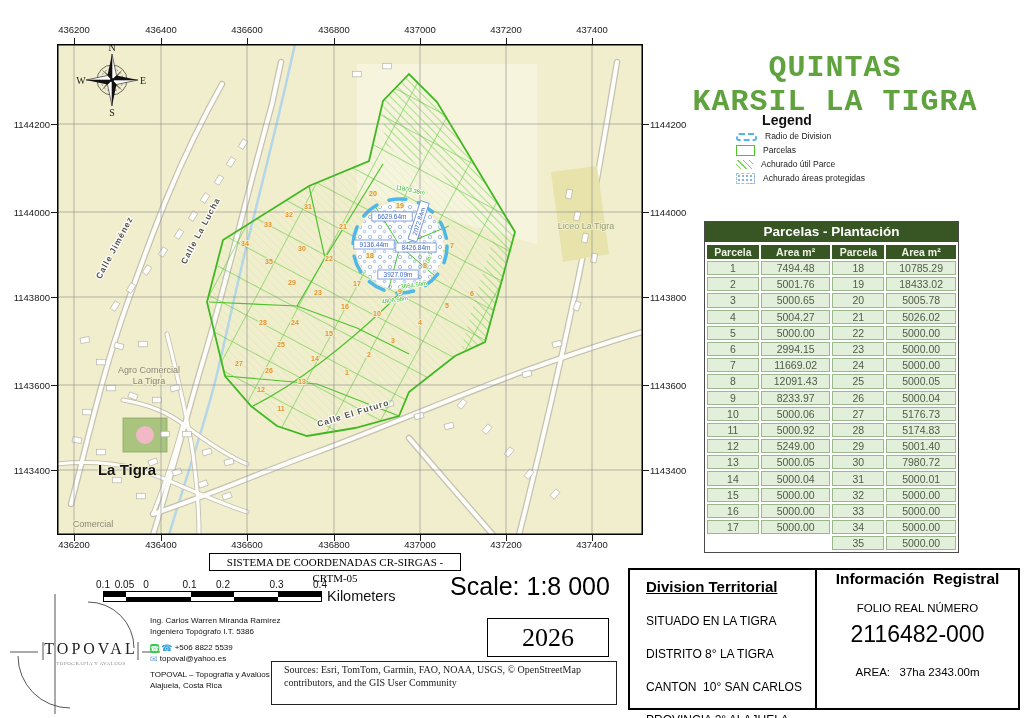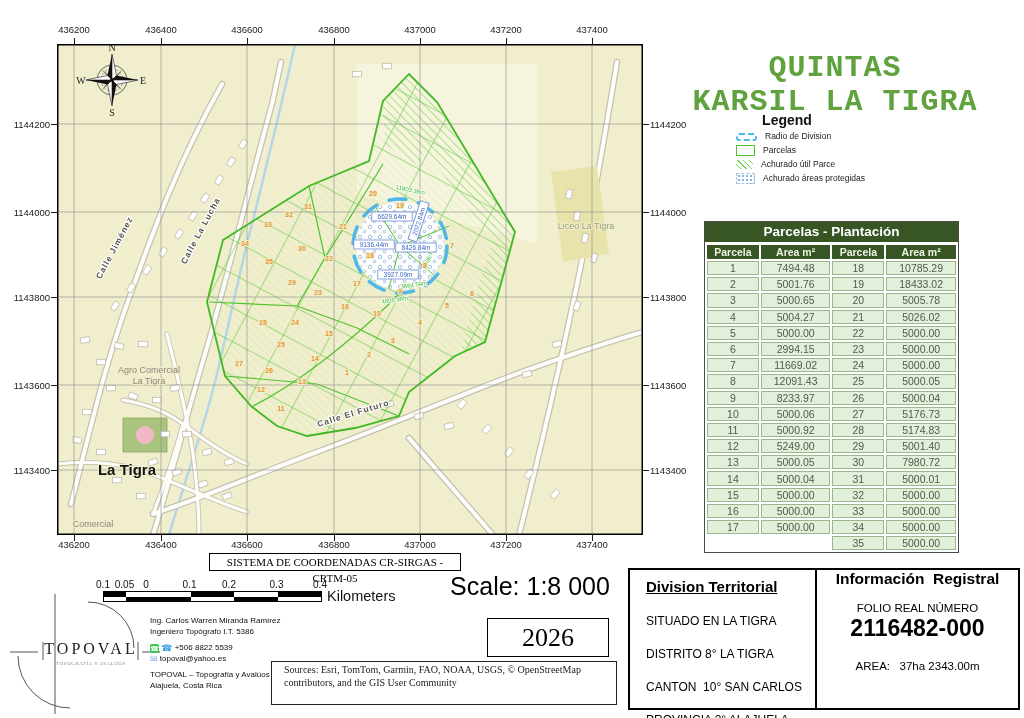--- a/index.html
+++ b/index.html
@@ -59,21 +59,21 @@
   .mail-icon{color:#6b9fd4;font-size:9px;vertical-align:middle;}
   
   #division-box{left:628px;top:568px;width:189px;height:142px;border:2px solid #000;
     box-sizing:border-box;padding:8px 0 0 16px;}
   #division-title{font-size:15px;font-weight:bold;color:#000;text-decoration:underline;}
   .div-line{font-size:12px;color:#000;margin-top:19px;white-space:pre;}
   #registral-box{left:817px;top:568px;width:203px;height:142px;border:2px solid #000;
     border-left:none;box-sizing:border-box;text-align:center;}
   #registral-title{font-size:15.5px;font-weight:bold;white-space:pre;}
   #folio-label{font-size:11.5px;margin-top:14px;}
-  #folio-number{font-size:23px;font-weight:bold;margin-top:1px;}
+  #folio-number{font-size:23px;font-weight:normal;margin-top:7px;}
   #area-line{font-size:11.5px;margin-top:18px;white-space:pre;}
   
   text{font-family:"Liberation Sans",sans-serif;}
   .pnum{font-size:7px;font-weight:bold;fill:#e2962e;text-anchor:middle;
     stroke:#f1eecd;stroke-width:2px;paint-order:stroke;}
   .street{font-size:8.5px;font-weight:bold;fill:#55524a;text-anchor:middle;
     stroke:#ffffff;stroke-width:2.2px;paint-order:stroke;letter-spacing:1px;}
   .place{text-anchor:middle;stroke:#f1eecd;stroke-width:2px;paint-order:stroke;}
   .meas{font-size:6.5px;fill:#3a66c0;text-anchor:middle;}
   .measg{font-size:6px;fill:#3db82a;text-anchor:middle;stroke:#fff;stroke-width:1.5px;paint-order:stroke;}
@@ -531,21 +531,21 @@
       <div class="tick-mark" style="left: 643px; top: 470px; width: 6px; height: 1px;"></div>
     </div>
 
   <div class="abs" id="coord-box">SISTEMA DE COORDENADAS  CR-SIRGAS -   CRTM-05</div>
 
   <div class="abs" id="scalebar-labels">
       <div class="sb-num" style="left: 0px;">0.1</div>
       <div class="sb-num" style="left: 21.5px;">0.05</div>
       <div class="sb-num" style="left: 43px;">0</div>
       <div class="sb-num" style="left: 86.5px;">0.1</div>
-      <div class="sb-num" style="left: 126px;">0.2</div>
+      <div class="sb-num" style="left: 120px;">0.2</div>
       <div class="sb-num" style="left: 173.5px;">0.3</div>
       <div class="sb-num" style="left: 217px;">0.4</div>
     </div>
   <div class="abs" id="scalebar">
       <div class="sb-seg" style="left: 0px; top: 0px; width: 21.5px; height: 4.5px; background: rgb(0, 0, 0);"></div>
       <div class="sb-seg" style="left: 0px; top: 4.5px; width: 21.5px; height: 4.5px; background: rgb(255, 255, 255);"></div>
       <div class="sb-seg" style="left: 21.5px; top: 0px; width: 21.5px; height: 4.5px; background: rgb(255, 255, 255);"></div>
       <div class="sb-seg" style="left: 21.5px; top: 4.5px; width: 21.5px; height: 4.5px; background: rgb(0, 0, 0);"></div>
       <div class="sb-seg" style="left: 43px; top: 0px; width: 43.5px; height: 4.5px; background: rgb(255, 255, 255);"></div>
       <div class="sb-seg" style="left: 43px; top: 4.5px; width: 43.5px; height: 4.5px; background: rgb(0, 0, 0);"></div>

